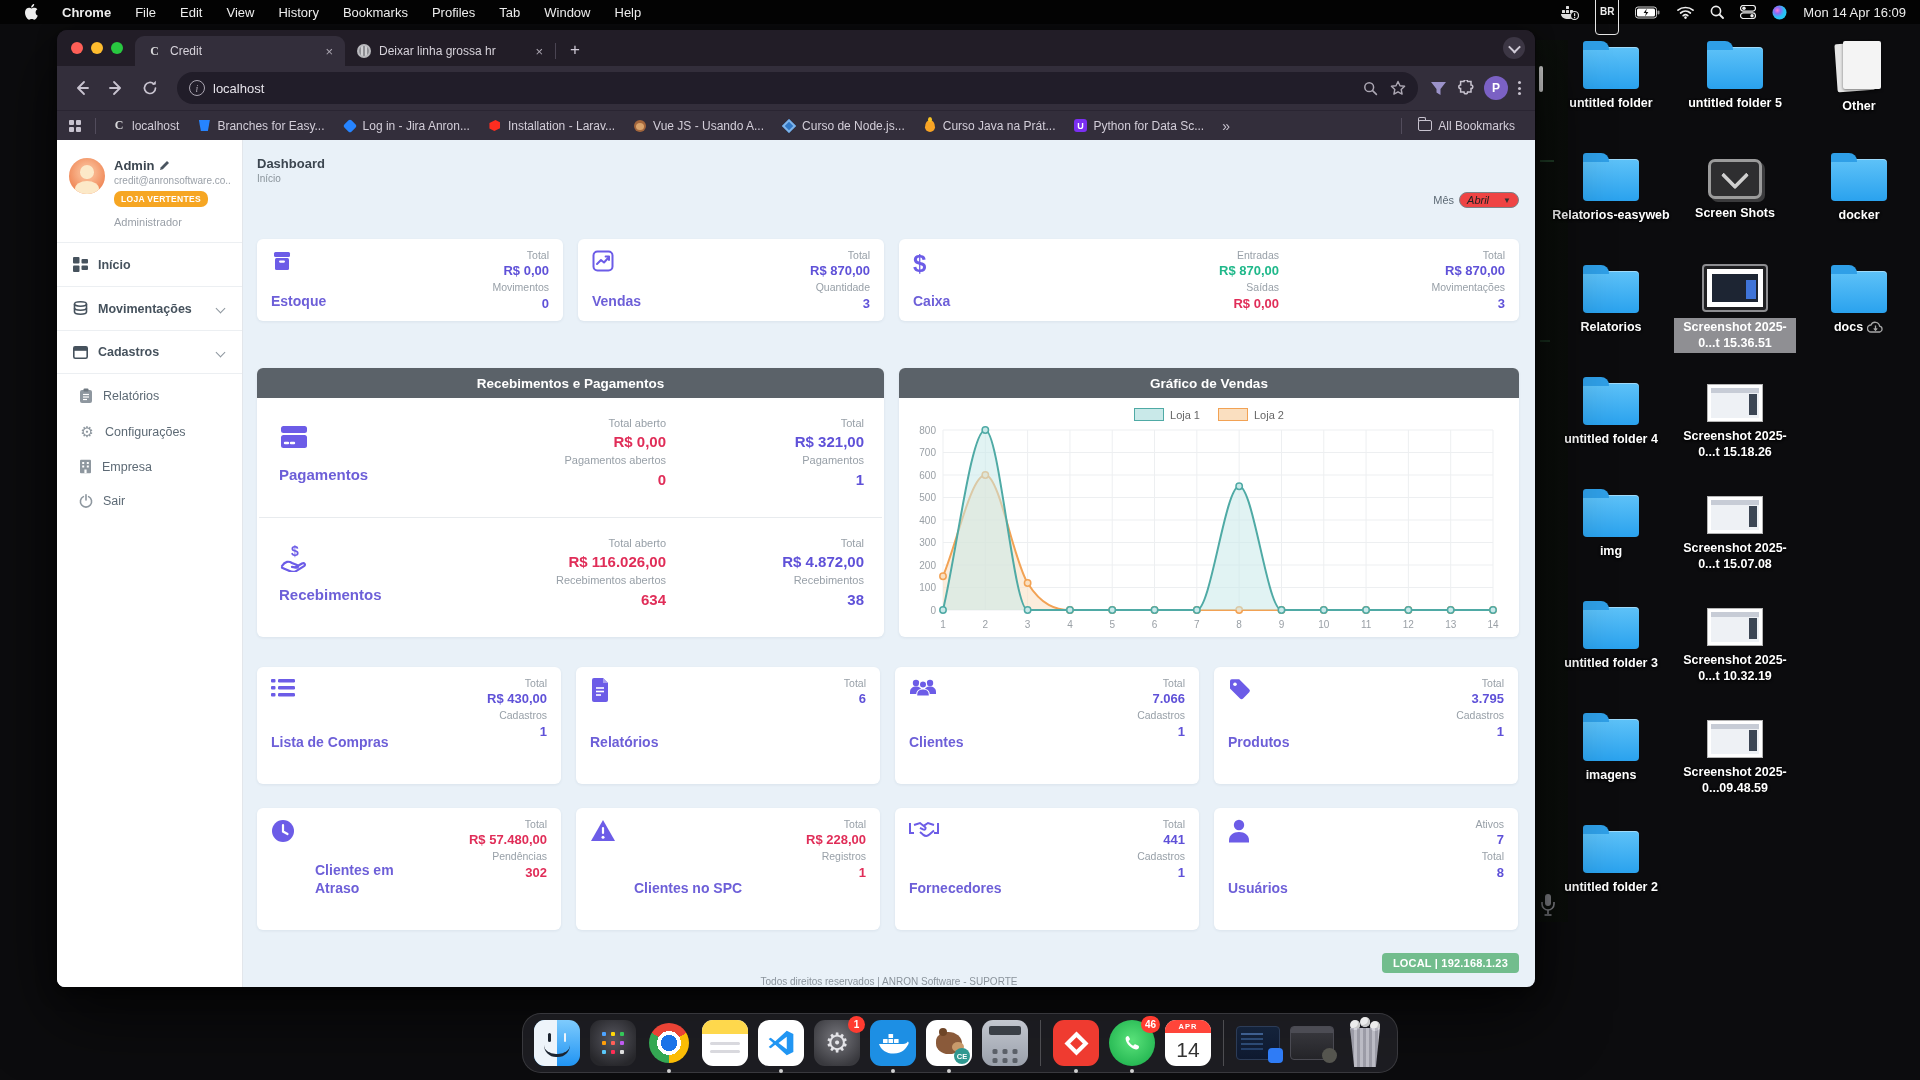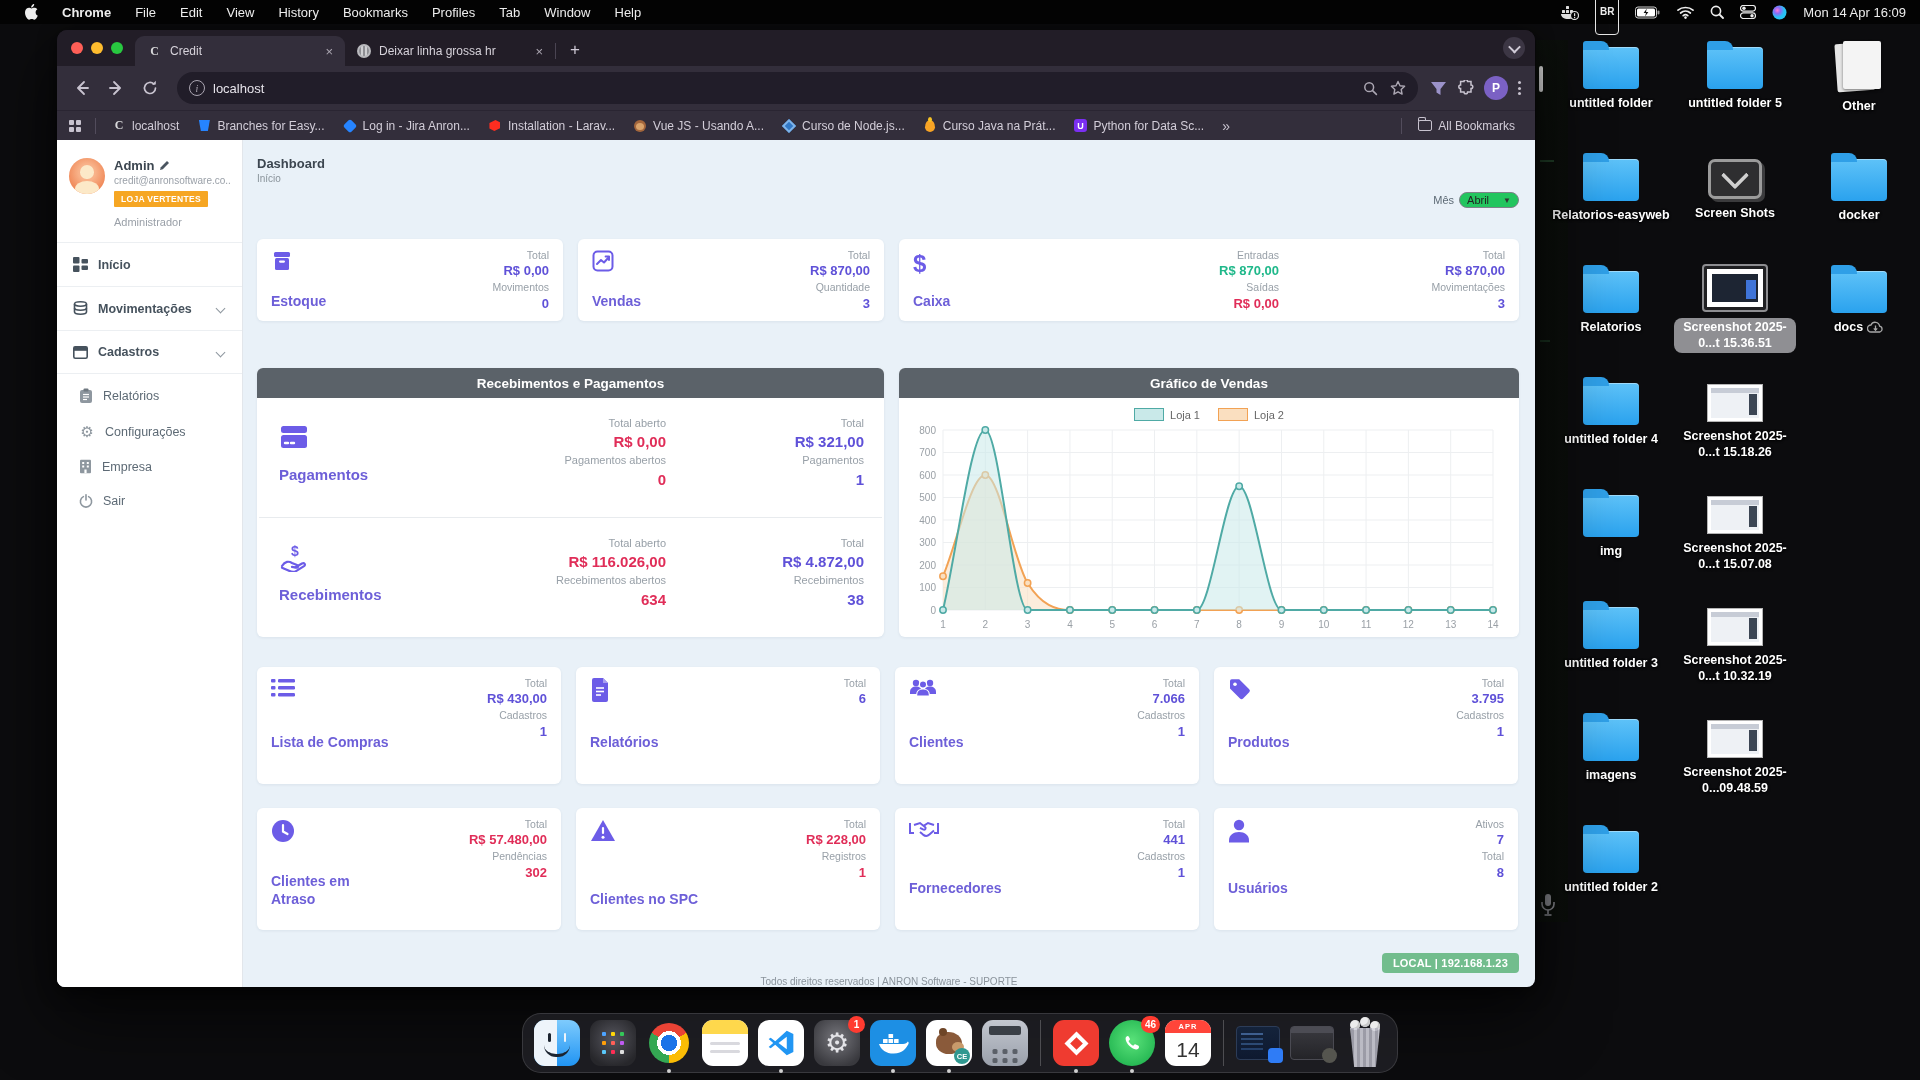--- a/index.html
+++ b/index.html
@@ -50,21 +50,21 @@
     transform:translate(-50%,-68%) rotate(45deg); border-radius:2px; }
   .shot { width:56px; height:38px; background:#fff; border:1px solid #b5b5b5; padding:3px; margin-top:8px; }
   .shot .inner { width:100%; height:100%;
     background:linear-gradient(180deg,#c7ccd6 0 18%, #eef1f5 18% 100%); position:relative; }
   .shot .inner::after { content:""; position:absolute; right:2px; top:20%; width:8px; height:70%;
     background:#3c4654; }
   .shot-selected-box { border:2px solid #8d8d90; border-radius:4px; padding:3px; background:rgba(120,120,120,.18); }
   .shot-selected-box .shot { margin-top:0; border:2px solid #fff; }
   .shot-selected-box .shot .inner { background:#1d2533; }
   .shot-selected-box .shot .inner::after { background:#3f74d8; width:10px; }
-  .dt-label.selected { background:#8f8f93; border-radius:8px; padding:1px 6px; text-shadow:none; }
+  .dt-label.selected { background:#8f8f93; border-radius:0; padding:1px 6px; text-shadow:none; }
   .cloud-dl { opacity:.8; }
 
   
   .window { position:absolute; left:57px; top:30px; width:1478px; height:957px;
     border-radius:10px 10px 8px 8px; overflow:hidden; z-index:10;
     box-shadow:0 25px 70px rgba(0,0,0,.72), 0 4px 18px rgba(0,0,0,.5); background:#221d27; }
   .tabstrip { height:36px; background:#221d27; display:flex; align-items:flex-end; position:relative; }
   .traffic { display:flex; gap:8px; align-items:center; height:36px; padding:0 12px 0 14px; }
   .tl { width:12px; height:12px; border-radius:50%; }
   .tl.red { background:#ff5f57; } .tl.yellow { background:#febc2e; } .tl.green { background:#28c840; }
@@ -134,39 +134,39 @@
   .avatar { width:36px; height:36px; border-radius:50%; flex-shrink:0;
     background:radial-gradient(circle at 50% 40%, #f8b289 0 30%, #f08a5a 70%); position:relative; overflow:hidden; }
   .avatar::before { content:""; position:absolute; left:11px; top:7px; width:14px; height:14px;
     border-radius:50% 50% 46% 46%; background:#fce9c8; }
   .avatar::after { content:""; position:absolute; left:6px; top:23px; width:24px; height:16px;
     border-radius:50% 50% 0 0; background:#fce9c8; }
   .user-info { min-width:0; }
   .user-name { font-size:13px; font-weight:bold; color:#3c4650; display:flex; align-items:center; gap:5px; }
   .user-email { font-size:10px; color:#9aa0a8; margin-top:2px; white-space:nowrap; overflow:hidden; }
   .store-badge { display:inline-block; background:#f6a623; color:#fff; font-size:8.5px; font-weight:bold;
-    padding:3px 7px; border-radius:1px; margin-top:5px; letter-spacing:.3px; }
+    padding:3px 7px; border-radius:7px; margin-top:5px; letter-spacing:.3px; }
   .user-role { font-size:11px; color:#9aa0a8; margin-top:9px; }
   .side-sep { height:1px; background:#eceff2; margin:4px 0; }
   .side-item { display:flex; align-items:center; gap:10px; padding:10px 16px; font-size:12.5px;
     color:#5d6a75; cursor:pointer; }
   .side-item .lbl { flex:1; }
   .side-item.dark { color:#46525d; font-weight:bold; }
   .side-item svg { flex-shrink:0; }
   .chev { width:7px; height:7px; border-right:1.7px solid #8e979f; border-bottom:1.7px solid #8e979f;
     transform:rotate(45deg); margin-right:2px; }
   .gear-glyph { font-size:15px; color:#8e979f; line-height:1; width:16px; text-align:center; }
 
   .main { flex:1; position:relative; overflow:hidden; }
   .pg-title { position:absolute; left:14px; top:16px; font-size:13px; font-weight:bold; color:#3c4650; }
   .pg-sub { position:absolute; left:14px; top:33px; font-size:10px; color:#8a939b; }
   .month-row { position:absolute; right:16px; top:52px; display:flex; align-items:center; gap:5px;
     font-size:11px; color:#5d6a75; }
-  .month-select { background:#22c55e; border:1px solid #7d8288; border-radius:9px; padding:1px 7px;
-    font-size:11px; color:#222; display:flex; align-items:center; gap:14px; cursor:pointer; }
+  .month-select { background:#ef4444; border:1px solid #7d8288; border-radius:9px; padding:1px 7px;
+    font-size:11px; color:#222; display:flex; align-items:center; gap:14px; cursor:pointer;font-style:italic; }
   .month-select .caret { font-size:8px; color:#333; }
 
   .row { position:absolute; left:14px; width:1262px; display:flex; gap:15px; }
   .row1 { top:99px; height:82px; }
   .row2 { top:228px; height:269px; }
   .row3 { top:527px; height:117px; }
   .row4 { top:668px; height:122px; }
 
   .card { background:#fff; border-radius:6px; box-shadow:0 1px 3px rgba(40,60,90,.08); position:relative; }
   .card.sm { width:306px; } .card.lg { width:620px; } .card.q { width:304px; }
@@ -195,21 +195,21 @@
   .chart-body { position:relative; height:239px; }
   .chart-legend { position:absolute; top:10px; left:0; right:0; display:flex; justify-content:center;
     gap:18px; font-size:11px; color:#666; align-items:center; }
   .lg-item { display:flex; align-items:center; gap:6px;text-align:center; }
   .lg-box { width:30px; height:13px; border:1.6px solid; display:inline-block; }
   #sales-chart-svg { position:absolute; left:8px; top:26px; }
   .ytick { font-size:10px; fill:#9aa0a6; text-anchor:end; font-family:"Liberation Sans",sans-serif; }
   .xtick { font-size:10px; fill:#9aa0a6; text-anchor:middle; font-family:"Liberation Sans",sans-serif; }
 
   .q-title { bottom:34px; }
-  .q-title.two-line { bottom:22px; width:120px; line-height:1.3; }
+  .q-title.two-line { bottom:33px; width:120px; line-height:1.3;margin-left:44px; }
   .env-badge { position:absolute; right:16px; top:813px; background:#72bd8d; color:#fff;
     font-size:11px; font-weight:bold; padding:4px 11px; border-radius:4px; letter-spacing:.2px; }
   .page-footer { position:absolute; left:0; right:0; top:836px; text-align:center; font-size:10px; color:#8a939b; }
 
   
   .dock { position:absolute; left:50%; bottom:7px; transform:translateX(-50%); height:60px;
     padding:7px 11px; display:flex; align-items:center; gap:10px; z-index:40;
     background:rgba(40,40,46,.60); border:1px solid rgba(255,255,255,.13); border-radius:19px; }
   .dk { width:46px; height:46px; border-radius:11px; position:relative; flex-shrink:0; }
   .run::after { content:""; position:absolute; bottom:-7px; left:50%; margin-left:-2px; width:4px;

